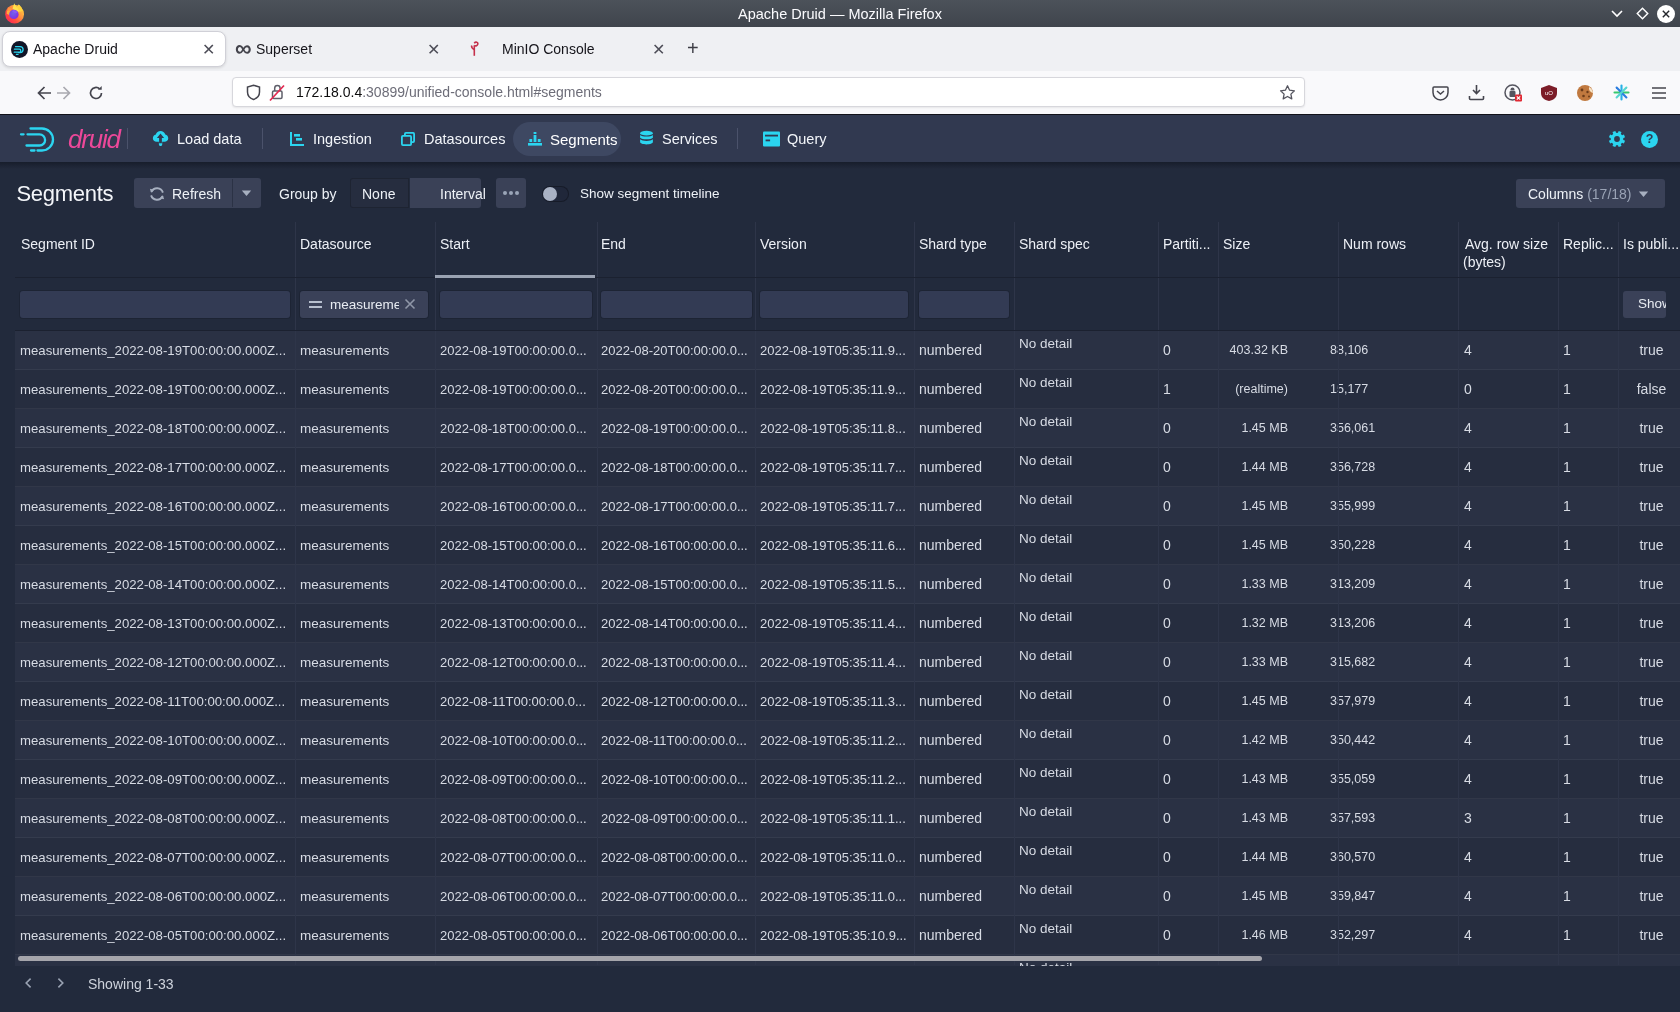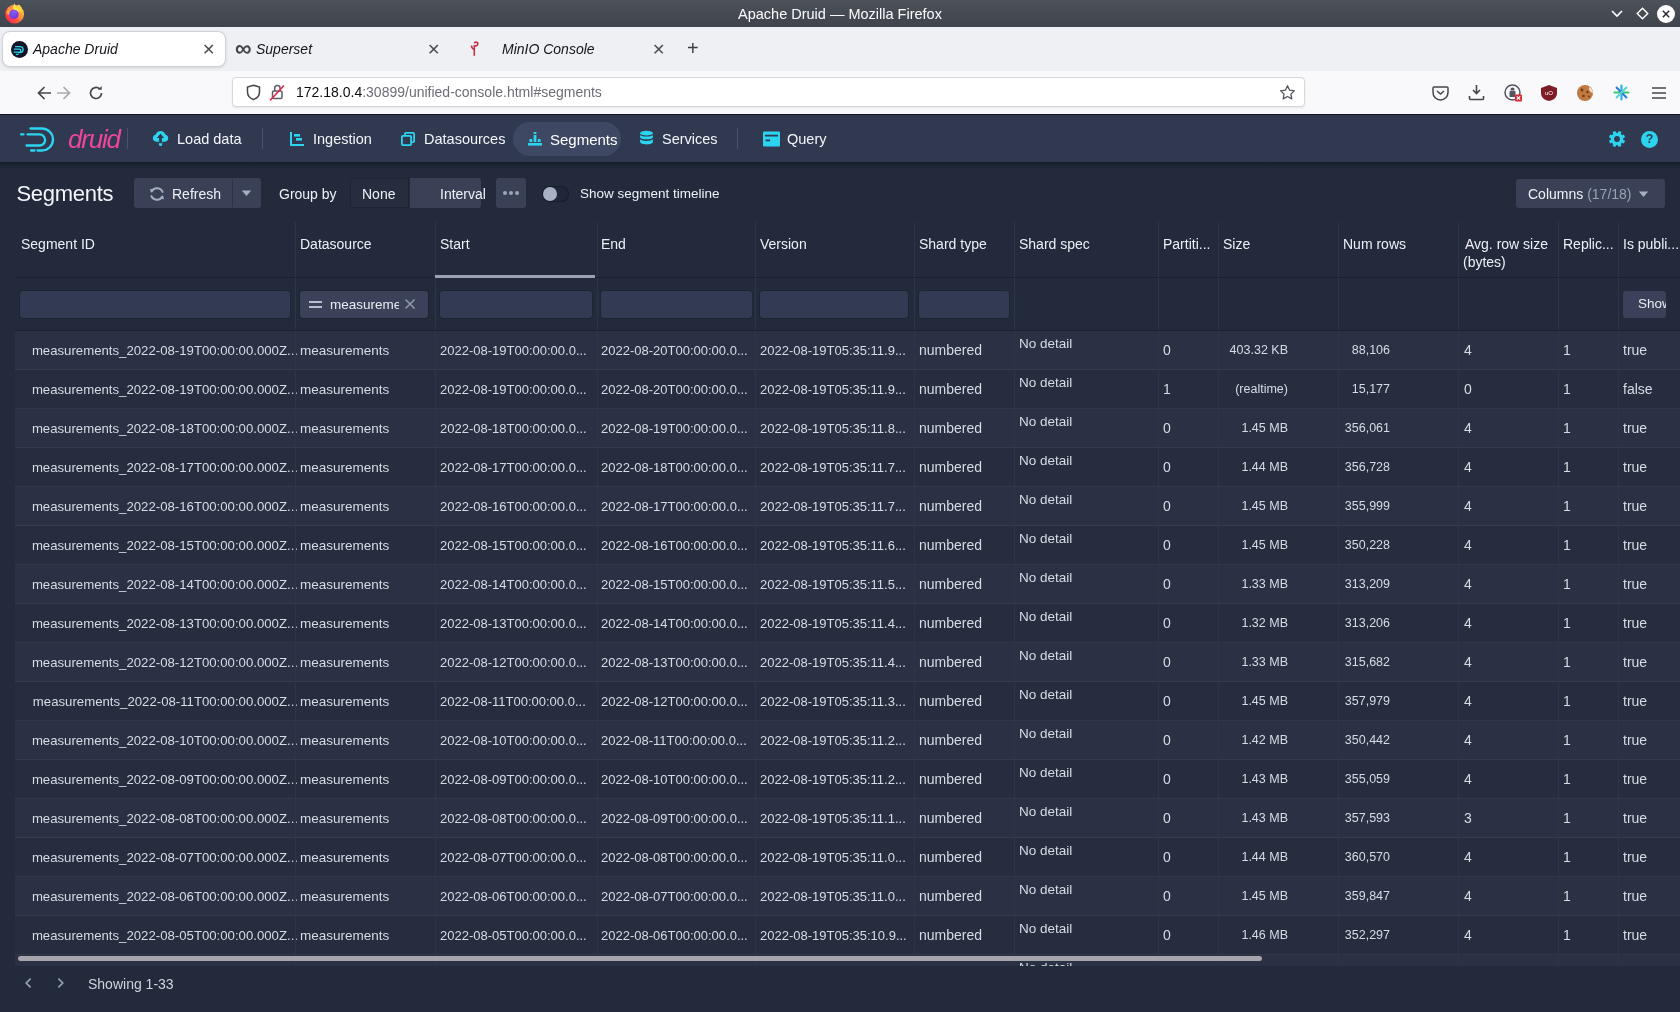--- a/index.html
+++ b/index.html
@@ -1,47 +1,47 @@
 <!DOCTYPE html>
 <html><head><meta charset="utf-8"><title>Apache Druid</title>
 <style>
 *{margin:0;padding:0;box-sizing:border-box;}
 html,body{width:1680px;height:1012px;overflow:hidden;}
 body{font-family:"Liberation Sans",sans-serif;background:#222a3c;position:relative;}
 .abs{position:absolute;}
-.tabtitle{font-size:14px;color:#15141a;top:41px;white-space:nowrap;font-style:italic;}
+.tabtitle{font-size:14px;color:#15141a;top:41px;white-space:nowrap;}
 .tabx{font-size:16px;color:#4d4d57;top:39.5px;}
 .navitem{top:131px;font-size:14.5px;color:#f3f6fa;white-space:nowrap;}
 .navsep{top:128px;width:1px;height:21px;background:#4b526b;}
 .btn{background:#3a4157;border-radius:3px;color:#eef2f7;font-size:14px;}
 .btn.dark{background:#262d3f;box-shadow:inset 0 0 0 1px rgba(0,0,0,.2);}
 .lbl{font-size:14px;color:#eef2f7;white-space:nowrap;}
 .th{font-size:14px;color:#edf0f6;white-space:nowrap;}
 .vline{top:222px;width:1px;height:743px;background:#2e3549;z-index:3;}
 .hline{left:15px;width:1665px;height:1px;background:#1b2130;z-index:3;}
 .finput{top:291px;height:27px;border-radius:3px;background:#333b54;box-shadow:0 0 0 1px rgba(0,0,0,.12);}
 .row{left:15px;width:1665px;height:39px;}
 .row.lt{background:#2a3144;}
 .row.dk{background:#262d3f;}
 .row .bb{position:absolute;left:0;bottom:0;width:100%;height:1px;background:rgba(255,255,255,.05);}
 .cell{position:absolute;top:0;height:39px;line-height:39px;color:#d7dbe4;white-space:nowrap;overflow:hidden;}
 .f12{font-size:13px;}.fn{font-size:12.5px;}
-.c0{left:5px;width:278px;font-size:13.2px;text-align:right;}
+.c0{left:5px;width:278px;font-size:13.2px;}
 .c1{left:285px;width:135px;font-size:13.5px;}
 .c2{left:425px;width:153px;}
 .c3{left:586px;width:152px;}
 .c4{left:745px;width:158px;}
 .c5{left:904px;width:96px;font-size:14px;}
 .c6{left:1004px;width:140px;font-size:13.5px;line-height:17px;padding-top:4px;}
 .c7{left:1148px;width:56px;font-size:14px;}
 .c8{left:1208px;width:65px;text-align:right;}
-.c9{left:1315px;width:60px;text-align:right;}
+.c9{left:1315px;width:60px;}
 .c10{left:1449px;width:60px;font-size:14px;}
 .c11{left:1548px;width:56px;font-size:14px;}
-.c12{left:1608px;width:57px;font-size:14px;}
+.c12{left:1608px;width:57px;font-size:14px;text-align:center;}
 svg{display:block;}
 </style></head>
 <body>
 <div class="abs" style="left:0;top:0;width:1680px;height:27px;background:linear-gradient(#4c525a,#3f444c);"></div>
 <div class="abs" style="left:0;top:27px;width:1680px;height:44px;background:#eff0f3;"></div>
 <div class="abs" style="left:0;top:71px;width:1680px;height:44px;background:#f9f9fb;border-bottom:1px solid #12121a;"></div>
 <div class="abs" style="left:0;top:115px;width:1680px;height:47px;background:#313950;"></div>
 <svg class="abs" style="left:4px;top:2px" width="21" height="22" viewBox="0 0 21 22">
 <defs>
 <linearGradient id="fire" x1="0.1" y1="0.95" x2="0.95" y2="0.15">

